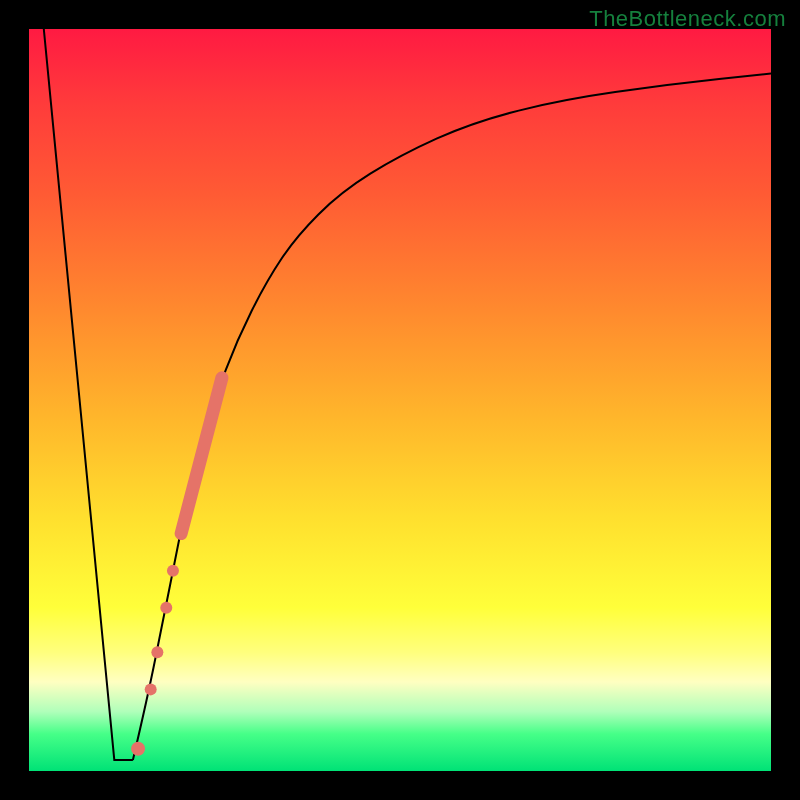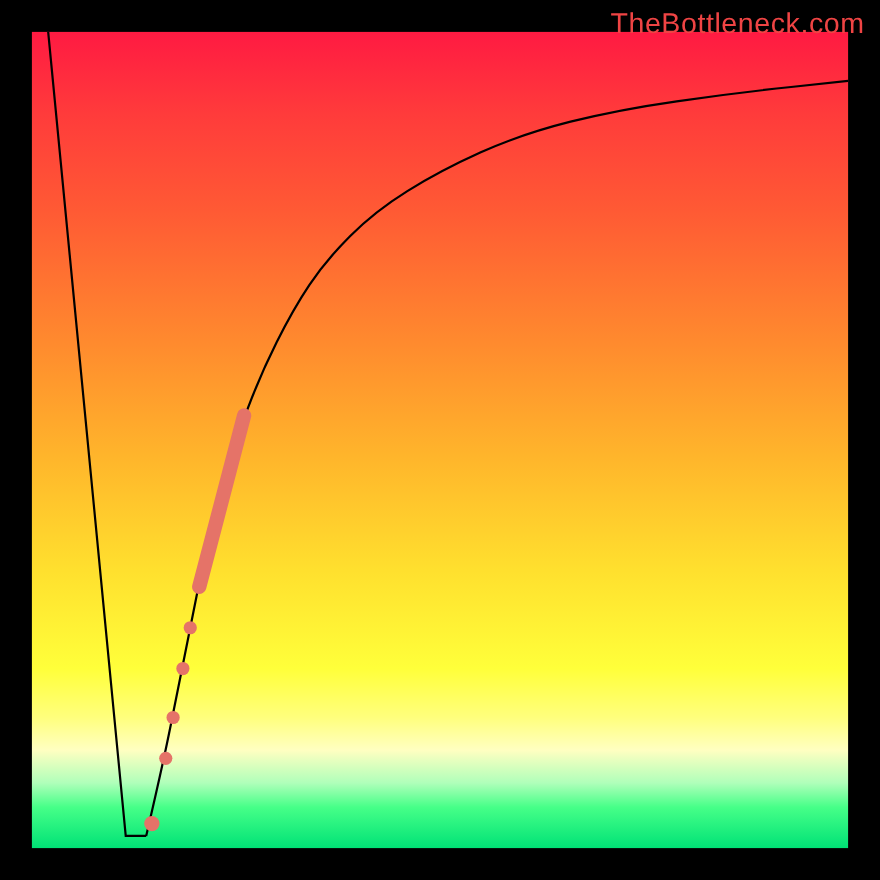--- a/index.html
+++ b/index.html
@@ -36,22 +36,22 @@
       #ffffc1 88%,
       #b0ffba 92%,
       #46ff88 95%,
       #00e276 100%
     );
   }
   .watermark {
     position: absolute;
     top: 6px;
     right: 14px;
-    color: #ef4444;
-    font-size: 26px;
+    color: #15803d;
+    font-size: 22px;
     letter-spacing: 0.5px;
     user-select: none;
   }
   svg.curves {
     position: absolute;
     left: 0;
     top: 0;
     width: 742px;
     height: 742px;
   }

